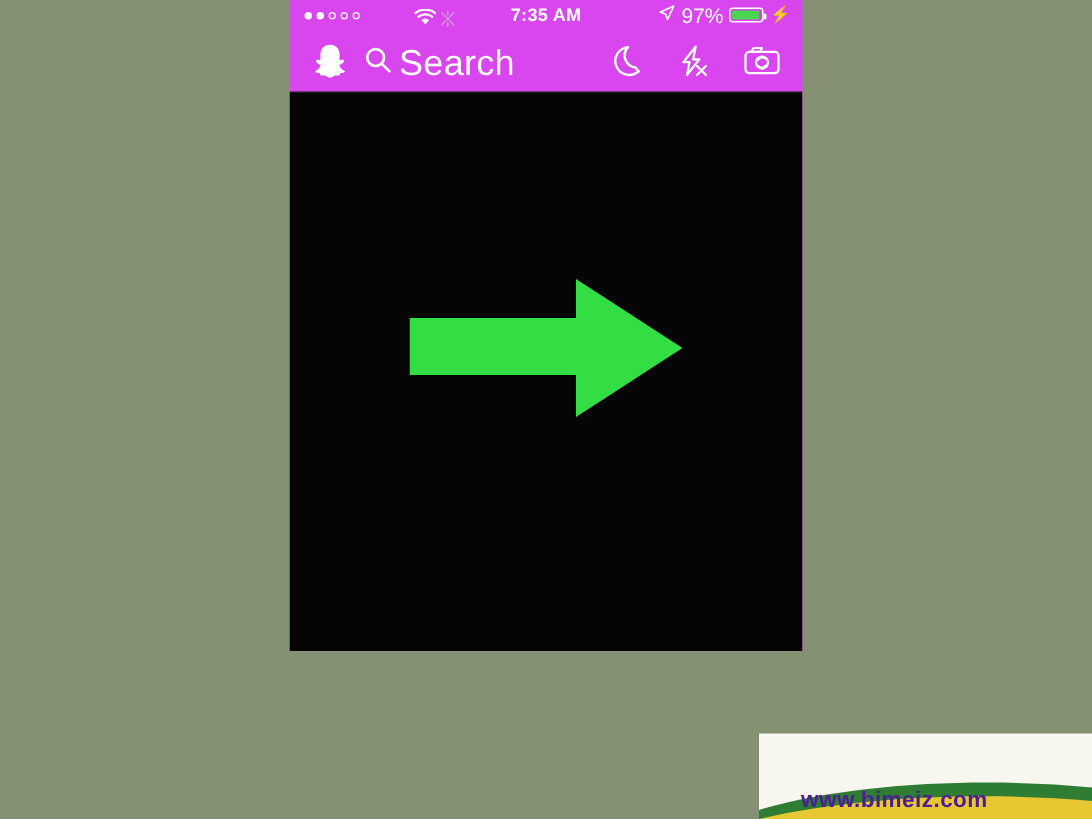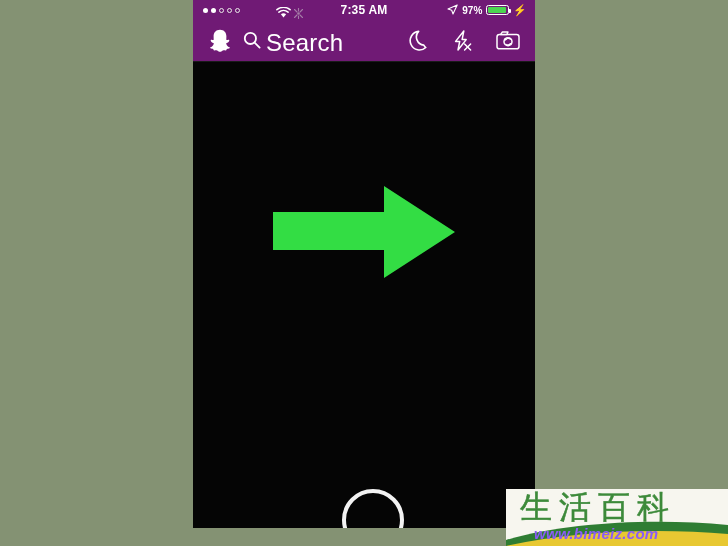--- a/index.html
+++ b/index.html
@@ -14,22 +14,22 @@
     overflow: hidden;
     position: relative;
   }
 
   
   #phone-screen {
     position: absolute;
     left: 193px;
     top: 0;
     width: 342px;
-    height: 528px;
-    background: #701a75;
+    height: 434px;
+    background: #d946ef;
     overflow: hidden;
   }
 
   
   #status-bar {
     position: absolute;
     left: 0;
     top: 0;
     width: 342px;
     height: 20px;
@@ -80,22 +80,22 @@
   .sb-right {
     position: absolute;
     right: 8px;
     top: 0;
     height: 20px;
     display: flex;
     align-items: center;
     gap: 4px;
   }
   .sb-pct {
-    font-size: 10px;
-    font-weight: bold;
+    font-size: 14px;
+    font-weight: normal;
     color: #ffffff;
   }
   .batt {
     position: relative;
     width: 23px;
     height: 10px;
     border: 1px solid #ffffff;
     border-radius: 2.5px;
     box-sizing: border-box;
   }
@@ -223,24 +223,23 @@
     white-space: nowrap;
     -webkit-text-stroke: 0.5px #3d8a3a;
   }
   #wm-url {
     position: absolute;
     left: 28px;
     top: 36px;
     font-family: "Liberation Sans", sans-serif;
     font-size: 15px;
     font-weight: bold;
-    color: #8b5cf6;
+    color: #4c1d95;
     letter-spacing: .3px;
     z-index: 3;
-    font-style: italic;
   }
   .wm-swoosh {
     position: absolute;
     left: 0;
     bottom: 0;
     width: 222px;
     height: 30px;
   }
 </style>
 </head>
@@ -350,15 +349,14 @@
 
     <div id="capture-button"></div>
   </div>
 </div>
 
 <div id="watermark">
   <svg class="wm-swoosh" viewBox="0 0 222 30" preserveAspectRatio="none">
     <path d="M0 24 C60 6 150 2 222 9 L222 30 L0 30 Z" fill="#2f7d33"></path>
     <path d="M0 30 C70 14 155 12 222 18 L222 30 Z" fill="#e8c832"></path>
   </svg>
-  <div id="wm-cn">生活百科</div>
   <div id="wm-url">www.bimeiz.com</div>
 </div>
 
 </body></html>

